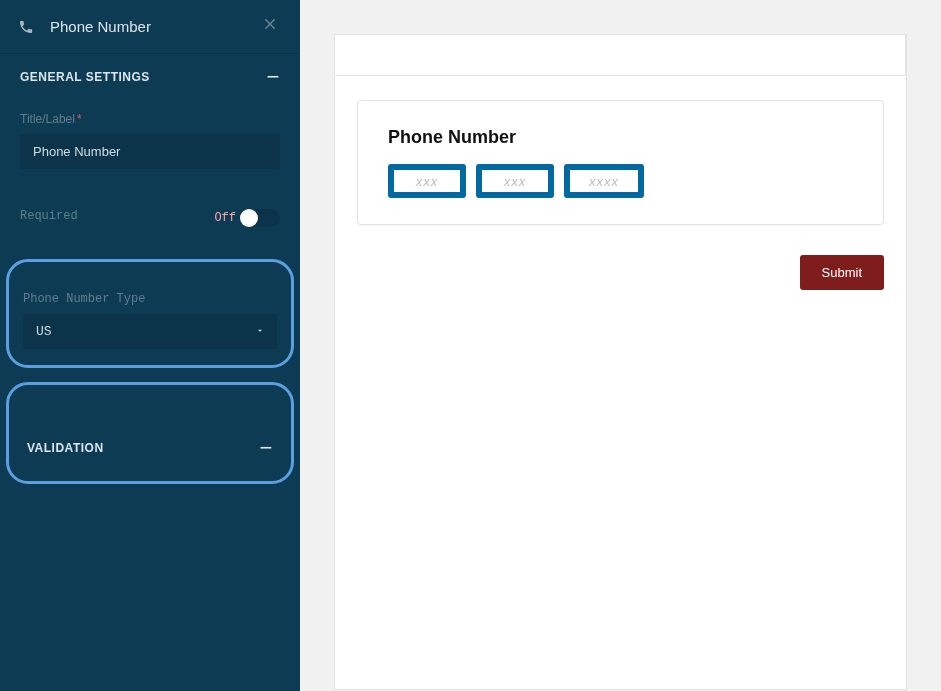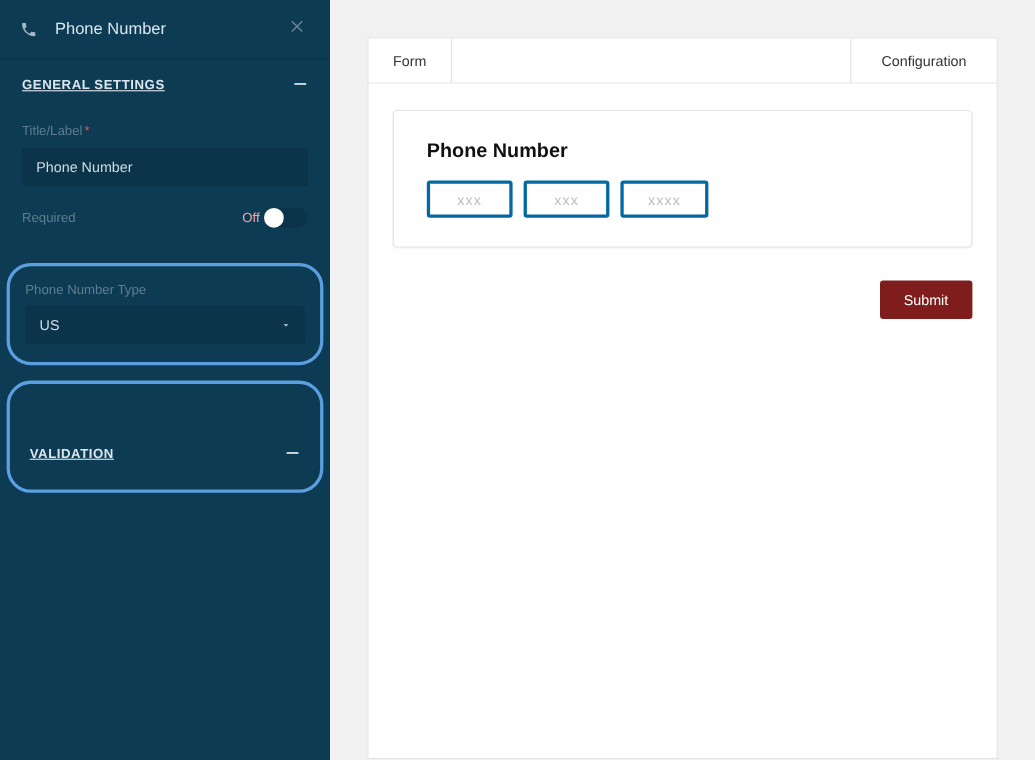--- a/index.html
+++ b/index.html
@@ -57,21 +57,20 @@
     align-items: center;
     justify-content: space-between;
     padding: 16px 20px;
     cursor: pointer;
   }
   .section-hd .label {
     font-size: 12px;
     font-weight: 600;
     letter-spacing: 0.5px;
     color: #dbe5ec;
-    text-decoration: underline;
   }
   .section-hd .toggle-icon {
     font-size: 22px;
     line-height: 10px;
     color: #dbe5ec;
     width: 14px;
     text-align: center;
   }
   .section-body {
     padding: 0 20px 14px;
@@ -98,23 +97,24 @@
   .select-wrap .caret {
     position: absolute;
     right: 12px;
     top: 50%;
     transform: translateY(-50%);
     pointer-events: none;
     color: #cfdbe3;
   }
   .row-toggle {
     display: flex;
-    align-items: center;
+    align-items: flex-start;
     justify-content: space-between;
-    margin: 20px 0 10px;
+    margin: 40px 0 10px;
+    font-family: Liberation Mono, monospace;
   }
   .row-toggle .lbl {
     font-size: 12px;
     color: #5f7d8e;
   }
   .switch {
     display: flex;
     align-items: center;
     gap: 4px;
   }
@@ -136,21 +136,22 @@
     height: 18px;
     background: #fff;
     border-radius: 50%;
     top: 0;
     left: 0;
   }
   .highlight {
     border: 3px solid #5b9fe0;
     border-radius: 22px;
     margin: 8px 6px 4px;
-    padding: 10px 14px 16px;
+    padding: 26px 14px 16px;
+    font-family: Liberation Mono, monospace;
   }
   .highlight .field-label { margin-top: 4px; }
   .highlight-section {
     border: 3px solid #5b9fe0;
     border-radius: 22px;
     margin: 10px 6px 4px;
     padding: 6px 2px 26px;
   }
   .highlight-section .section-hd { padding: 14px 16px 0; margin-top: 36px; }
   
@@ -205,28 +206,29 @@
     font-size: 18px;
     font-weight: 600;
     color: #111;
     margin-bottom: 16px;
   }
   .phone-fields {
     display: flex;
     gap: 10px;
   }
   .ph-in {
-    border: 3px solid #0369a1;
+    border: 6px solid #0369a1;
     border-radius: 3px;
     height: 34px;
     padding: 0 12px;
     font-size: 13px;
     color: #333;
     text-align: center;
     outline: none;
+    font-style: italic;
   }
   .ph-in::placeholder { color: #bdbdbd; letter-spacing: 1px; }
   .ph-in.w3 { width: 78px; }
   .ph-in.w4 { width: 80px; }
   .submit-row {
     display:flex;
     justify-content:flex-end;
     max-width: 530px;
     margin-top: 30px;
   }
@@ -299,23 +301,21 @@
   <div class="highlight-section">
     <div class="section-hd">
       <span class="label">VALIDATION</span>
       <span class="toggle-icon">−</span>
     </div>
   </div>
 </aside>
 
 <main class="main">
   <div class="tabs">
-    <div class="tab">Form</div>
     <div class="tab-spacer"></div>
-    <div class="tab-right">Configuration</div>
   </div>
   <div class="canvas">
     <div class="card">
       <div class="card-title">Phone Number</div>
       <div class="phone-fields">
         <input class="ph-in w3" placeholder="xxx" style="">
         <input class="ph-in w3" placeholder="xxx" style="">
         <input class="ph-in w4" placeholder="xxxx" style="">
       </div>
     </div>

